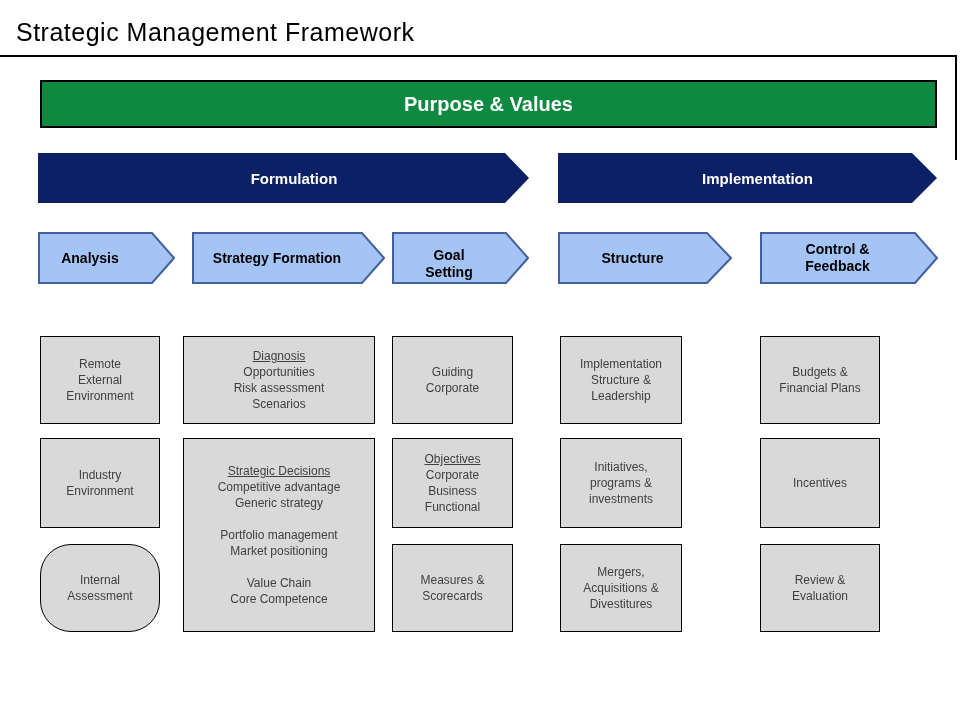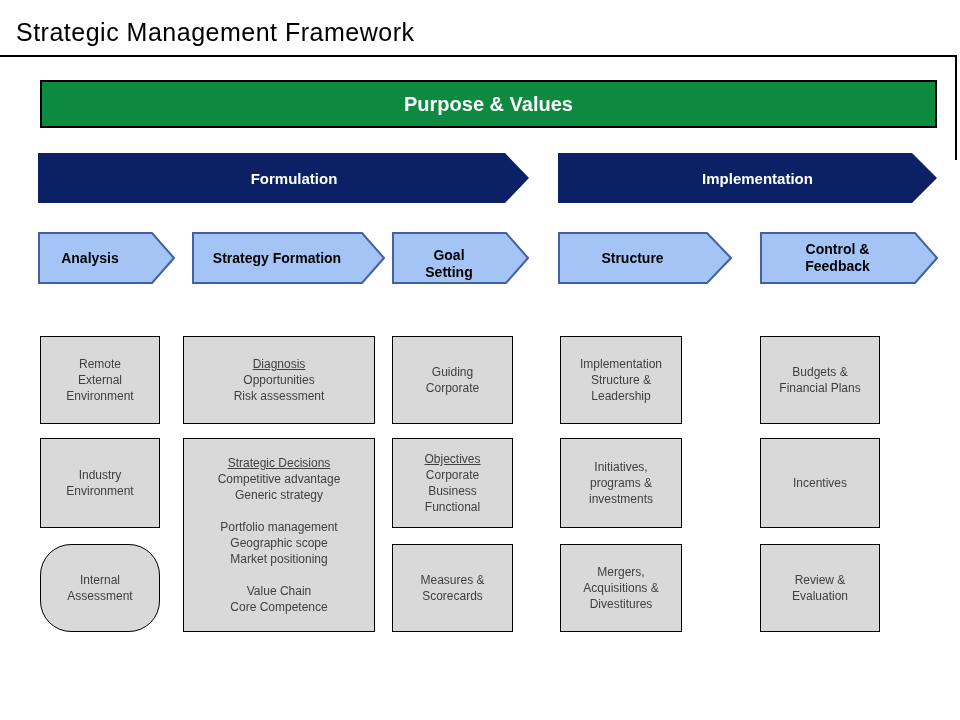--- a/index.html
+++ b/index.html
@@ -132,20 +132,21 @@
     <span class="box-line">External</span>
     <span class="box-line">Environment</span>
   </div>
 </div>
 
 <div class="gbox" style="left:183px;top:336px;width:192px;height:88px;">
   <div class="gbox-lines">
     <span class="box-line u">Diagnosis</span>
     <span class="box-line">Opportunities</span>
     <span class="box-line">Risk assessment</span>
+    <span class="box-line">Scenarios</span>
   </div>
 </div>
 
 <div class="gbox" style="left:392px;top:336px;width:121px;height:88px;">
   <div class="gbox-lines">
     <span class="box-line">Guiding</span>
     <span class="box-line">Corporate</span>
   </div>
 </div>
 
@@ -171,21 +172,20 @@
   </div>
 </div>
 
 <div class="gbox" style="left:183px;top:438px;width:192px;height:194px;">
   <div class="gbox-lines">
     <span class="box-line u">Strategic Decisions</span>
     <span class="box-line">Competitive advantage</span>
     <span class="box-line">Generic strategy</span>
     <span class="box-line"></span>
     <span class="box-line">Portfolio management</span>
-    <span class="box-line">Geographic scope</span>
     <span class="box-line">Market positioning</span>
     <span class="box-line"></span>
     <span class="box-line">Value Chain</span>
     <span class="box-line">Core Competence</span>
   </div>
 </div>
 
 <div class="gbox" style="left:392px;top:438px;width:121px;height:90px;">
   <div class="gbox-lines">
     <span class="box-line u">Objectives</span>

